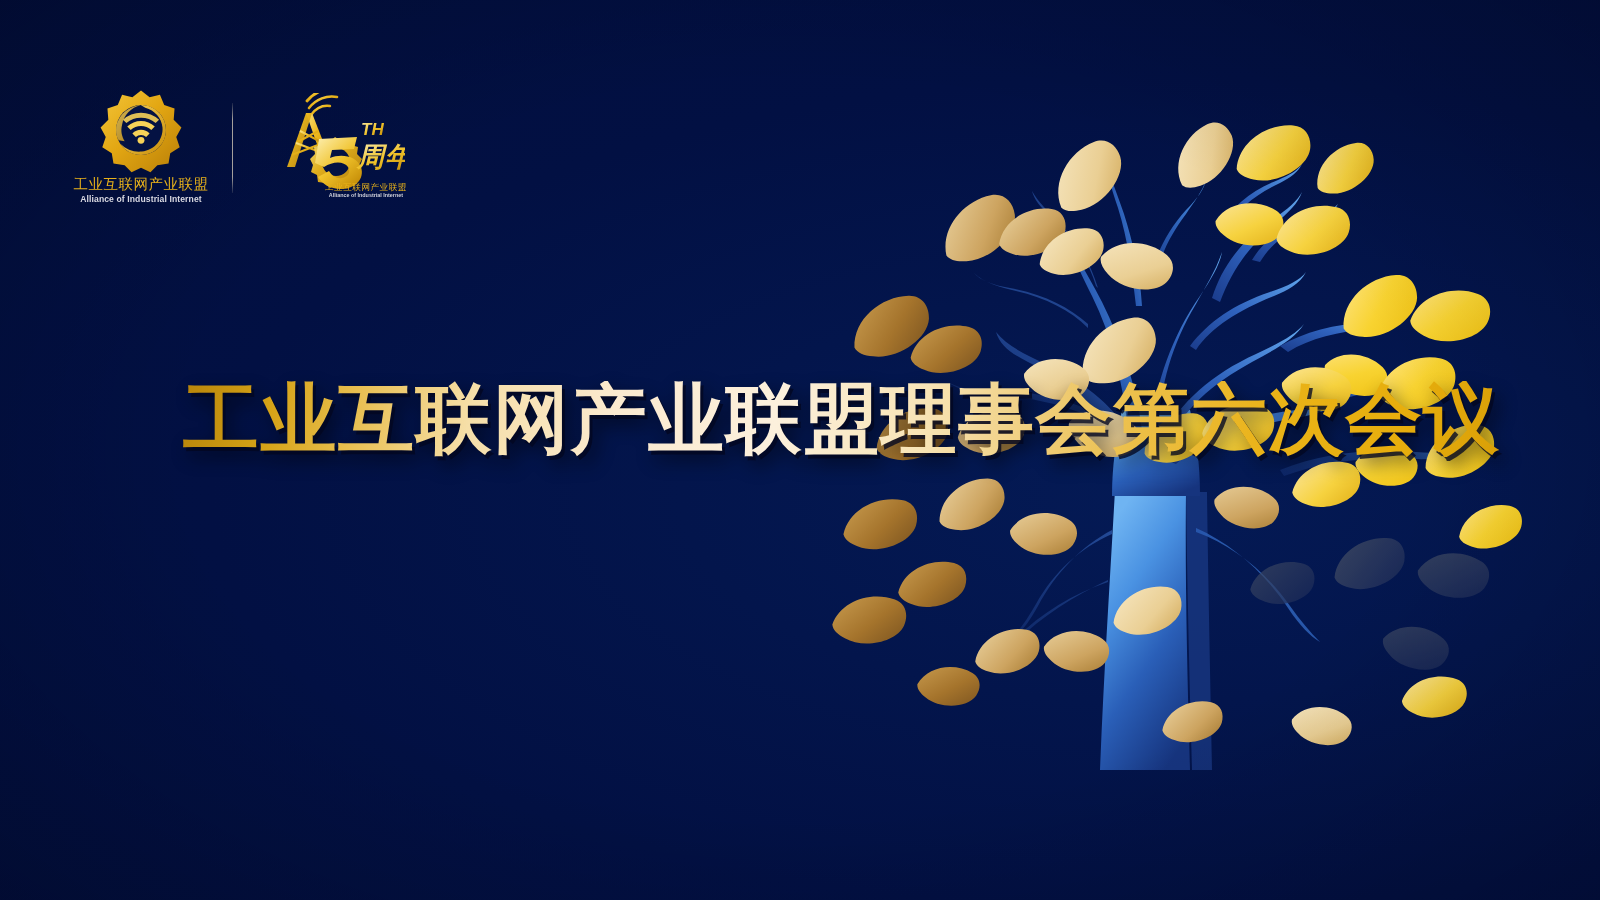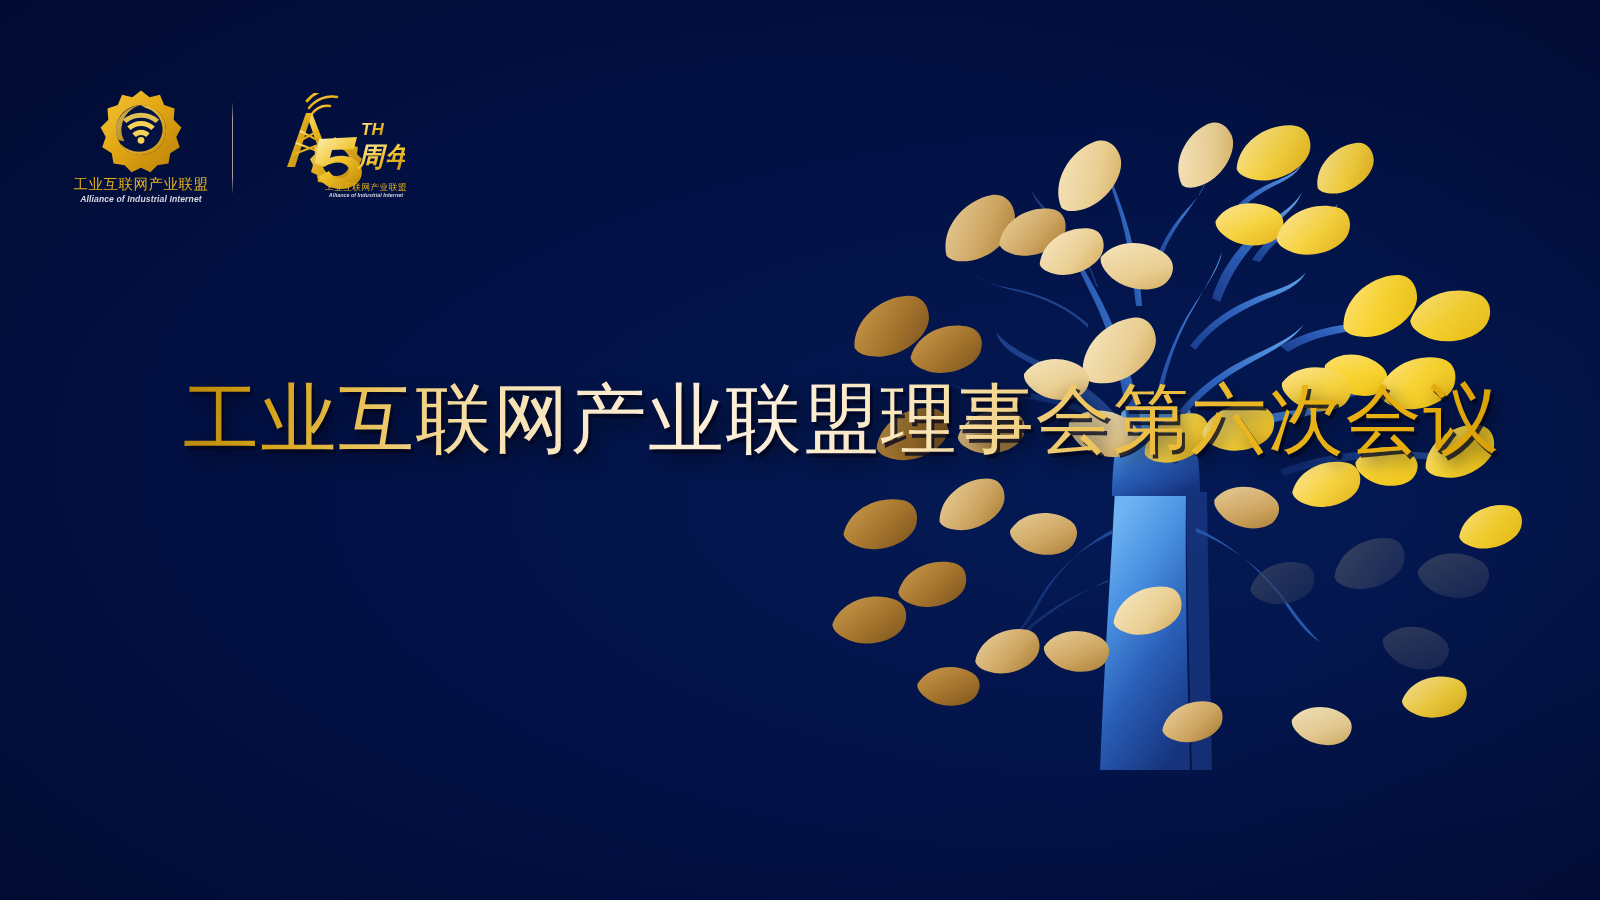--- a/index.html
+++ b/index.html
@@ -71,21 +71,20 @@
     color: #e9b21a;
     white-space: nowrap;
     line-height: 1;
   }
   .logo-en {
     font-family: "Liberation Sans", sans-serif;
     font-weight: bold;
     color: #d9d9e2;
     white-space: nowrap;
     line-height: 1;
-    font-style: italic;
   }
   .logo-main .logo-cn { font-size: 14.5px; margin-top: 4px; }
   .logo-main .logo-en { font-size: 8.6px; margin-top: 3px; letter-spacing: 0.1px; }
 
   .divider {
     width: 1px;
     height: 90px;
     background: linear-gradient(180deg, rgba(200,190,175,0.12), rgba(205,196,180,0.80) 18%, rgba(205,196,180,0.80) 82%, rgba(200,190,175,0.12));
     margin-left: 28px;
     align-self: center;
@@ -114,21 +113,21 @@
     left: 183px;
     top: 371px;
     width: 1180px;
     height: 96px;
     display: flex;
     align-items: center;
     white-space: nowrap;
   }
   .title-text {
     font-family: "Liberation Serif", "DejaVu Serif", serif;
-    font-weight: normal;
+    font-weight: bold;
     font-size: 76px;
     line-height: 1;
     letter-spacing: 1.5px;
     background-image: linear-gradient(100deg,
         #b8850a 0%,
         #d6a317 7%,
         #e8be4e 13%,
         #f6dfa8 22%,
         #fbead0 33%,
         #fcf0dc 45%,

